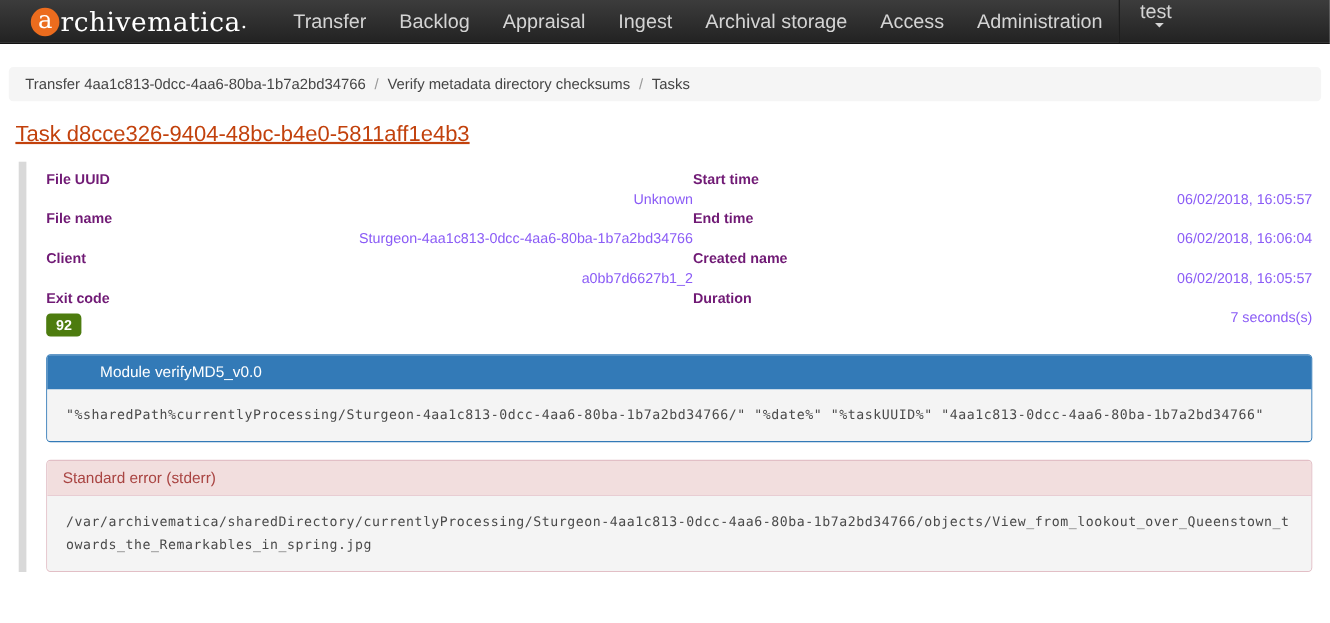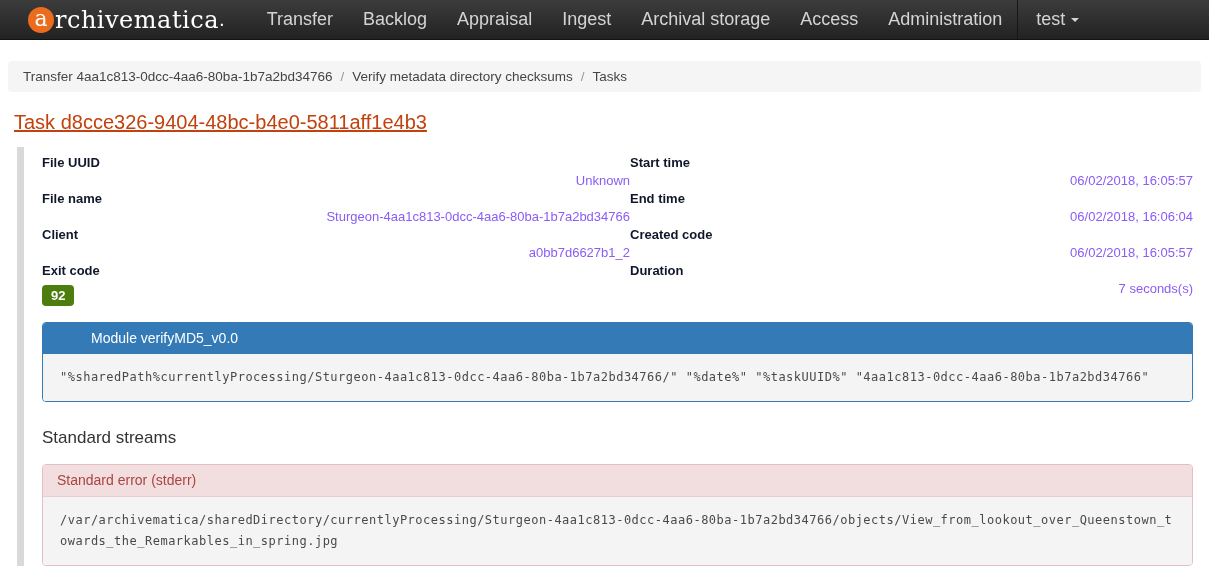--- a/index.html
+++ b/index.html
@@ -15,42 +15,42 @@
     font-family: "DejaVu Serif", serif; font-size: 24px; color: #fff; cursor: pointer; }
   .logo-a { width: 26px; height: 26px; border-radius: 50%; background: #ec6c1e;
     color: #fff; display: inline-flex; align-items: center; justify-content: center;
     font-size: 22px; line-height: 1; margin-right: 1px; padding-bottom: 2px; }
   .logo-rest { letter-spacing: 0.5px; }
   .logo-dot { font-size: 18px; }
   .nav-items { display: flex; list-style: none; margin-left: 27px; align-items: stretch; }
   .nav-item { display: flex; align-items: center; padding: 0 15px; font-size: 18px;
     color: #d4d4d4; cursor: pointer; }
   .nav-divider { width: 1px; background: #484848; border-left: 1px solid #161616; margin: 0 0; }
-  .user-item { padding-left: 18px; }
+  .user-item { padding-left: 18px; flex-direction: column; }
   .caret { display: inline-block; width: 0; height: 0; margin-left: 6px;
     border-left: 4px solid transparent; border-right: 4px solid transparent;
     border-top: 4px solid #d4d4d4; }
 
   
   .breadcrumb { margin: 21px 8px 0 8px; background: #f5f5f5; border-radius: 4px;
     padding: 8px 15px; font-size: 13.5px; color: #454545; display: flex; align-items: center; }
   .crumb { cursor: default; }
   .crumb-sep { color: #999; padding: 0 8px; }
 
   
   .page-title { font-size: 20px; font-weight: 400; color: #c2410c; margin: 19px 0 13px 14px; text-decoration: underline; }
 
   
   .task-content { margin: 0 16px 0 17px; border-left: 7px solid #d9d9d9;
     padding: 7px 0 0 18px; }
 
   .details { display: flex; font-size: 13px; line-height: 18px; }
   .details-col-left { width: 588px; }
   .details-col-right { flex: 1; }
-  .field-label { font-weight: bold; color: #0f172a; }
+  .field-label { font-weight: bold; color: #701a75; }
   .field-value { color: #8b5cf6; text-align: right; }
   .badge-danger { display: inline-block; background: #4d7c0f; color: #fff;
     font-weight: bold; font-size: 13px; padding: 3px 9px; border-radius: 4px;
     margin-top: 5px; line-height: 15px; }
 
   
   .panel { border-radius: 4px; margin-top: 16px; }
   .panel-primary { border: 1px solid #337ab7; }
   .panel-primary .panel-heading { background: #337ab7; color: #fff; padding-left: 48px; }
   .panel-danger { border: 1px solid #e2bfc6; }
@@ -113,32 +113,31 @@
       <div class="field-label">Client</div>
       <div class="field-value">a0bb7d6627b1_2</div>
       <div class="field-label">Exit code</div>
       <div><span class="badge-danger">92</span></div>
     </div>
     <div class="details-col-right">
       <div class="field-label">Start time</div>
       <div class="field-value">06/02/2018, 16:05:57</div>
       <div class="field-label">End time</div>
       <div class="field-value">06/02/2018, 16:06:04</div>
-      <div class="field-label">Created code</div>
+      <div class="field-label">Created name</div>
       <div class="field-value">06/02/2018, 16:05:57</div>
       <div class="field-label">Duration</div>
       <div class="field-value">7 seconds(s)</div>
     </div>
   </div>
 
   <div class="panel panel-primary">
     <div class="panel-heading">Module verifyMD5_v0.0</div>
     <pre>"%sharedPath%currentlyProcessing/Sturgeon-4aa1c813-0dcc-4aa6-80ba-1b7a2bd34766/" "%date%" "%taskUUID%" "4aa1c813-0dcc-4aa6-80ba-1b7a2bd34766"</pre>
   </div>
 
-  <h2 class="streams-heading">Standard streams</h2>
 
   <div class="panel panel-danger">
     <div class="panel-heading">Standard error (stderr)</div>
     <pre>/var/archivematica/sharedDirectory/currentlyProcessing/Sturgeon-4aa1c813-0dcc-4aa6-80ba-1b7a2bd34766/objects/View_from_lookout_over_Queenstown_towards_the_Remarkables_in_spring.jpg</pre>
   </div>
 
 </div>
 
 </body></html>

